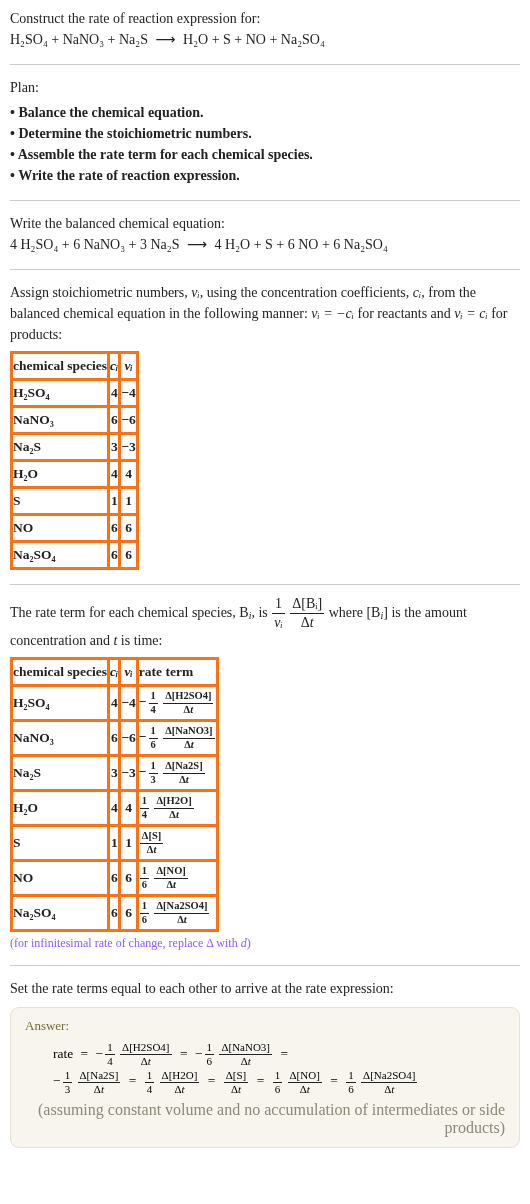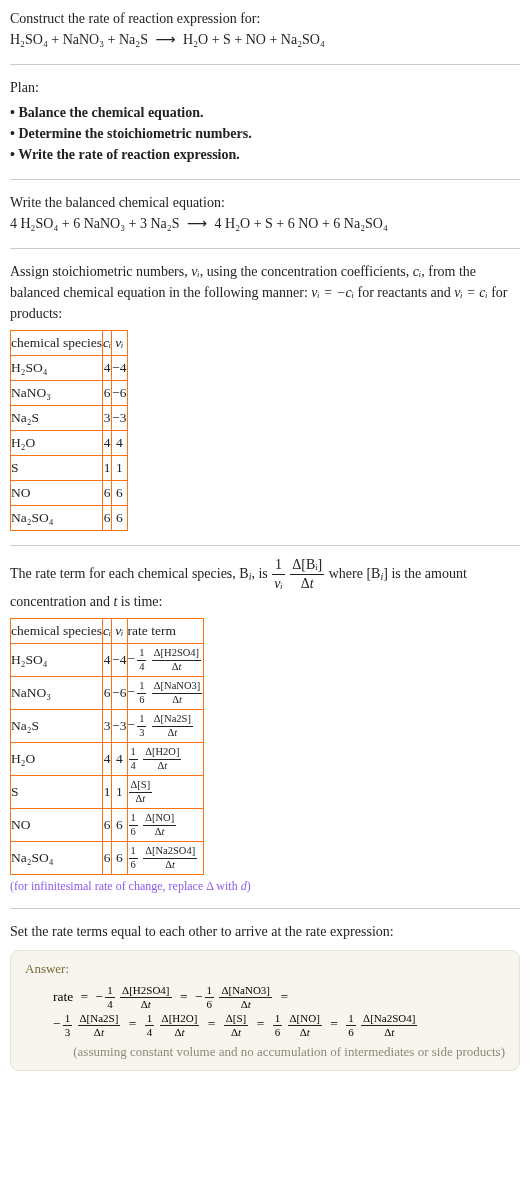--- a/index.html
+++ b/index.html
@@ -30,24 +30,24 @@
 }
 .plan-list li::before {
   content: "• ";
 }
 table.data {
   border-collapse: collapse;
   margin-top: 6px;
   font-size: 13.5px;
 }
 table.data th, table.data td {
-  border: 1px solid #f97316;
+  border: 3px solid #f97316;
   padding: 4px 0;
   text-align: center;
-  font-weight: normal;
+  font-weight: bold;
   white-space: nowrap;
 }
 table.data th {
   background: #fff;
 }
 table.data td.lefttxt, table.data th.lefttxt {
   text-align: left;
 }
 .frac {
   display: inline-block;
@@ -98,21 +98,21 @@
   margin-bottom: 6px;
 }
 .rate-line {
   color: #000000;
   padding-left: 28px;
   line-height: 2.0;
   font-size: 13.5px;
 }
 .answer-foot {
   color: #8a8a7a;
-  font-size: 13px;
+  font-size: 16px;
   text-align: right;
   margin-top: 6px;
 }
 .neg { margin-right: 1px; }
 .eq { margin: 0 4px; }
 .arrow { margin: 0 4px; }
 .inline-mid { vertical-align: middle; }
 .ratecell .frac { font-size:10.5px; }
 .ratecell { white-space:nowrap; }
 </style>
@@ -130,20 +130,21 @@
     </div>
   </div>
 
   <hr class="sep">
 
   <div class="section-text">
     <div>Plan:</div>
     <ul class="plan-list">
       <li>Balance the chemical equation.</li>
       <li>Determine the stoichiometric numbers.</li>
+      <li>Assemble the rate term for each chemical species.</li>
       <li>Write the rate of reaction expression.</li>
     </ul>
   </div>
 
   <hr class="sep">
 
   <div class="section-text">
     <div>Write the balanced chemical equation:</div>
     <div>
       <span>4 H₂SO₄ + 6 NaNO₃ + 3 Na₂S</span>

